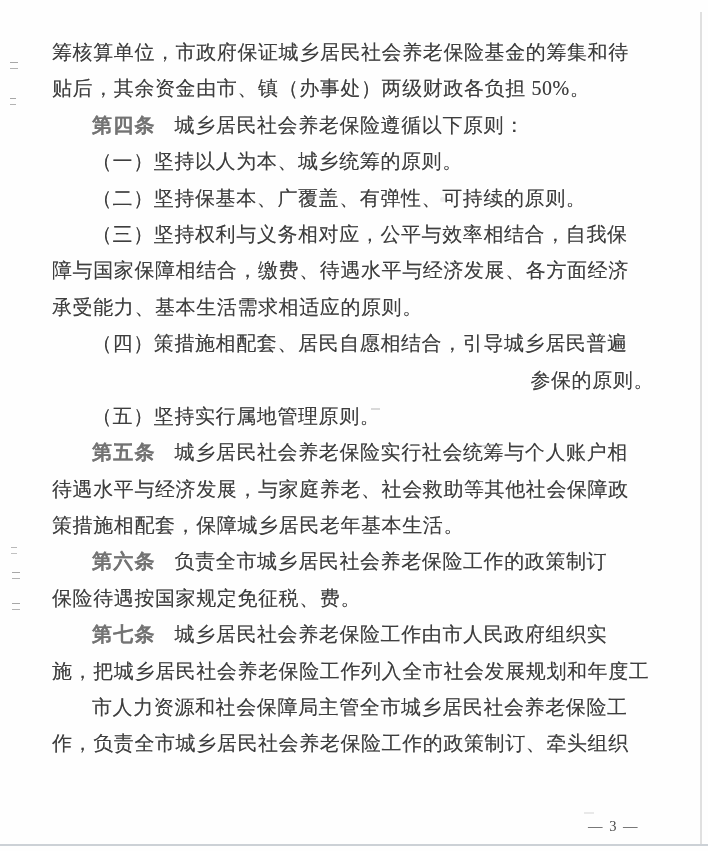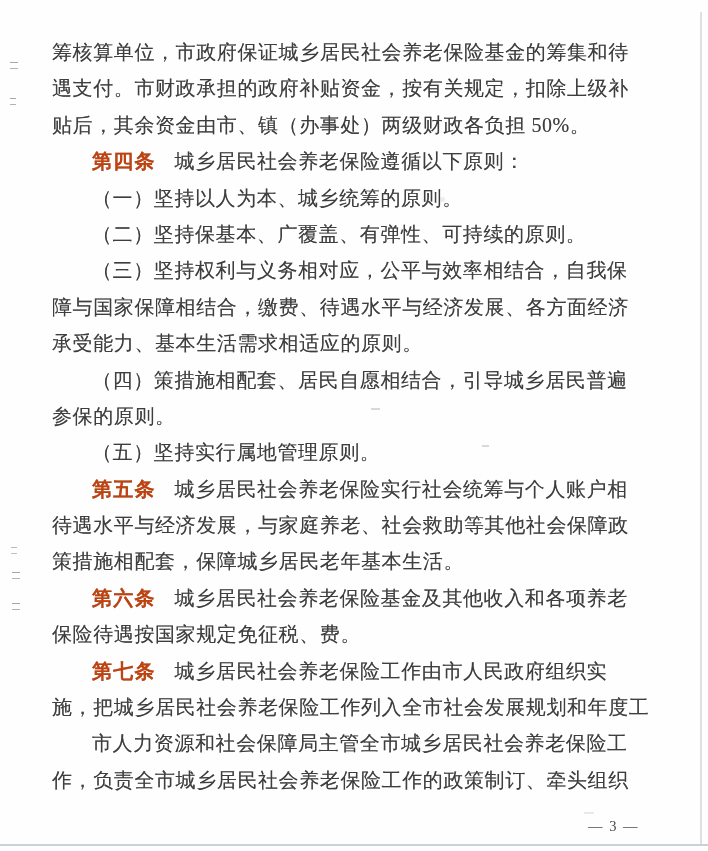--- a/index.html
+++ b/index.html
@@ -25,21 +25,21 @@
     letter-spacing: 0.6px;
     text-shadow: 0 0 0.5px rgba(70,70,70,0.55);
   }
   .line {
     height: 36.4px;
     line-height: 36.4px;
     white-space: nowrap;
   }
   .lead {
     font-weight: 700;
-    color: #c2410c;
+    color: #737373;
     margin-right: 0.95em;
     font-family: "Liberation Sans", "DejaVu Sans", sans-serif;
     letter-spacing: 1.2px;
   }
   .page-number {
     position: absolute;
     left: 588px; top: 818px;
     font-size: 14.5px;
     color: #4a4a4a;
     letter-spacing: 1.5px;
@@ -84,35 +84,34 @@
   .speck-3 { left: 440px; top: 197px; width: 5px; height: 5px; opacity: 0.25; border-radius: 50%; }
   .speck-4 { left: 584px; top: 812px; width: 10px; opacity: 0.3; }
 </style>
 </head>
 <body>
 
 <div class="page">
 
   <div class="doc-body">
       <div class="line" style="padding-left: 0em;"><span>筹核算单位，市政府保证城乡居民社会养老保险基金的筹集和待</span></div>
-      <div class="line" style="padding-left: 0em;"><span>遇支付。市财政承担的政府补贴资金，按有关规定，扣除上级补</span></div>
       <div class="line" style="padding-left: 0em;"><span>贴后，其余资金由市、镇（办事处）两级财政各负担 50%。</span></div>
       <div class="line" style="padding-left: 2em;"><span class="lead">第四条</span><span>城乡居民社会养老保险遵循以下原则：</span></div>
       <div class="line" style="padding-left: 2em;"><span>（一）坚持以人为本、城乡统筹的原则。</span></div>
       <div class="line" style="padding-left: 2em;"><span>（二）坚持保基本、广覆盖、有弹性、可持续的原则。</span></div>
       <div class="line" style="padding-left: 2em;"><span>（三）坚持权利与义务相对应，公平与效率相结合，自我保</span></div>
       <div class="line" style="padding-left: 0em;"><span>障与国家保障相结合，缴费、待遇水平与经济发展、各方面经济</span></div>
       <div class="line" style="padding-left: 0em;"><span>承受能力、基本生活需求相适应的原则。</span></div>
       <div class="line" style="padding-left: 2em;"><span>（四）策措施相配套、居民自愿相结合，引导城乡居民普遍</span></div>
-      <div class="line" style="padding-left: 0em;"><span>参保的原则。</span></div>
+      <div class="line" style="padding-left: 0em; text-align: right;"><span>参保的原则。</span></div>
       <div class="line" style="padding-left: 2em;"><span>（五）坚持实行属地管理原则。</span></div>
       <div class="line" style="padding-left: 2em;"><span class="lead">第五条</span><span>城乡居民社会养老保险实行社会统筹与个人账户相</span></div>
       <div class="line" style="padding-left: 0em;"><span>待遇水平与经济发展，与家庭养老、社会救助等其他社会保障政</span></div>
       <div class="line" style="padding-left: 0em;"><span>策措施相配套，保障城乡居民老年基本生活。</span></div>
-      <div class="line" style="padding-left: 2em;"><span class="lead">第六条</span><span>城乡居民社会养老保险基金及其他收入和各项养老</span></div>
+      <div class="line" style="padding-left: 2em;"><span class="lead">第六条</span><span>负责全市城乡居民社会养老保险工作的政策制订</span></div>
       <div class="line" style="padding-left: 0em;"><span>保险待遇按国家规定免征税、费。</span></div>
       <div class="line" style="padding-left: 2em;"><span class="lead">第七条</span><span>城乡居民社会养老保险工作由市人民政府组织实</span></div>
       <div class="line" style="padding-left: 0em;"><span>施，把城乡居民社会养老保险工作列入全市社会发展规划和年度工</span></div>
       <div class="line" style="padding-left: 2em;"><span>市人力资源和社会保障局主管全市城乡居民社会养老保险工</span></div>
       <div class="line" style="padding-left: 0em;"><span>作，负责全市城乡居民社会养老保险工作的政策制订、牵头组织</span></div>
     </div>
 
   <div class="page-number">— 3 —</div>
 
   <div class="scan-mark mark-1"></div>

